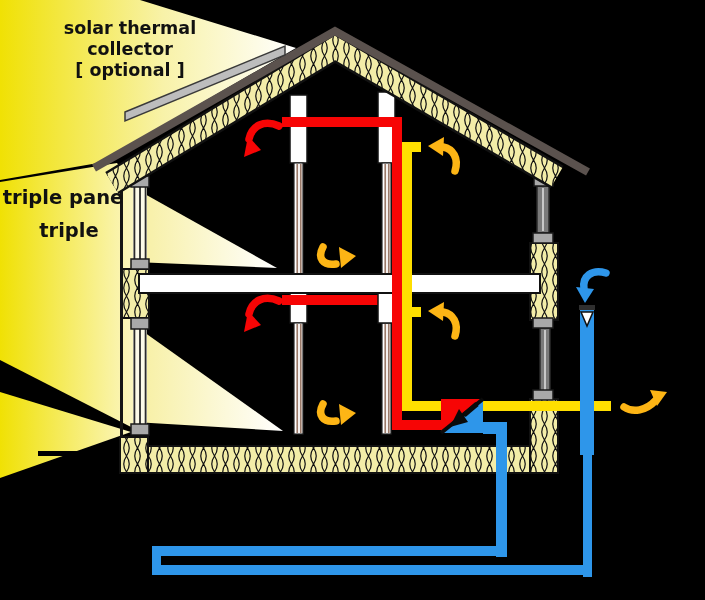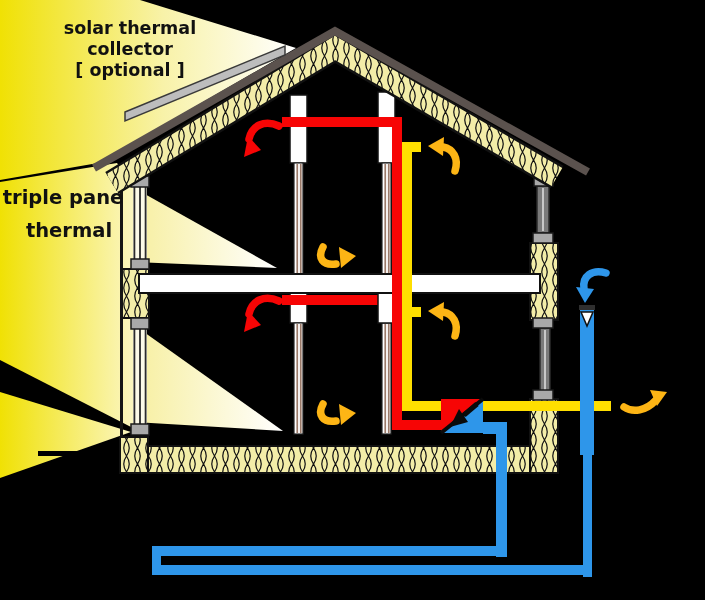--- a/index.html
+++ b/index.html
@@ -204,15 +204,15 @@
   </g>
 </svg>
 
   <div class="label" id="lbl-solar">
     <div>solar thermal</div>
     <div>collector</div>
     <div>[ optional ]</div>
   </div>
   <div class="label" id="lbl-triple">triple pane</div>
   <div class="label" id="lbl-double">
-    <div>thermal</div>
+    <div>triple</div>
   </div>
 </div>
 
 </body></html>

